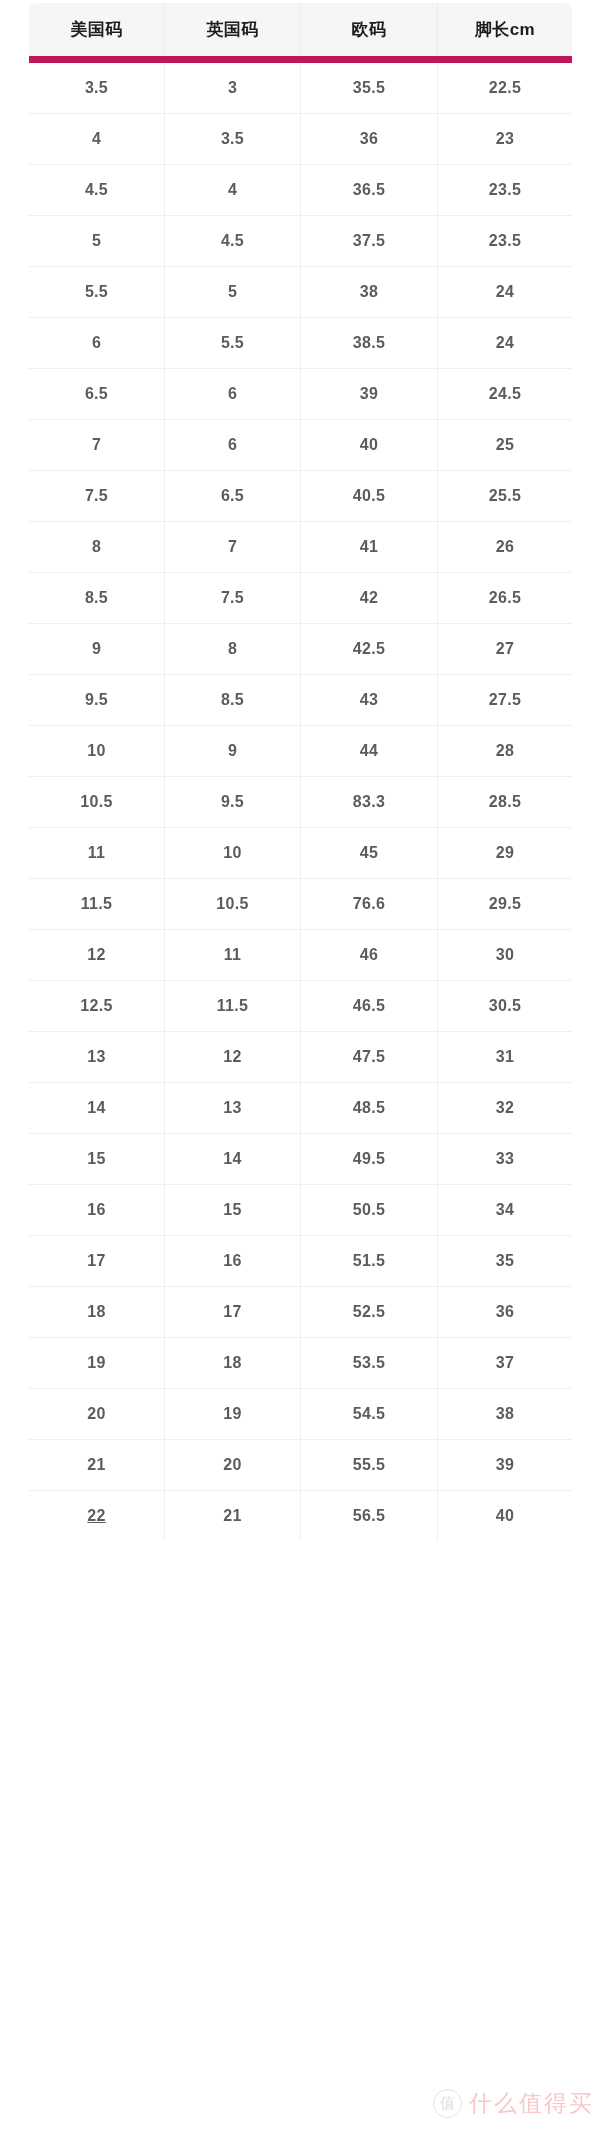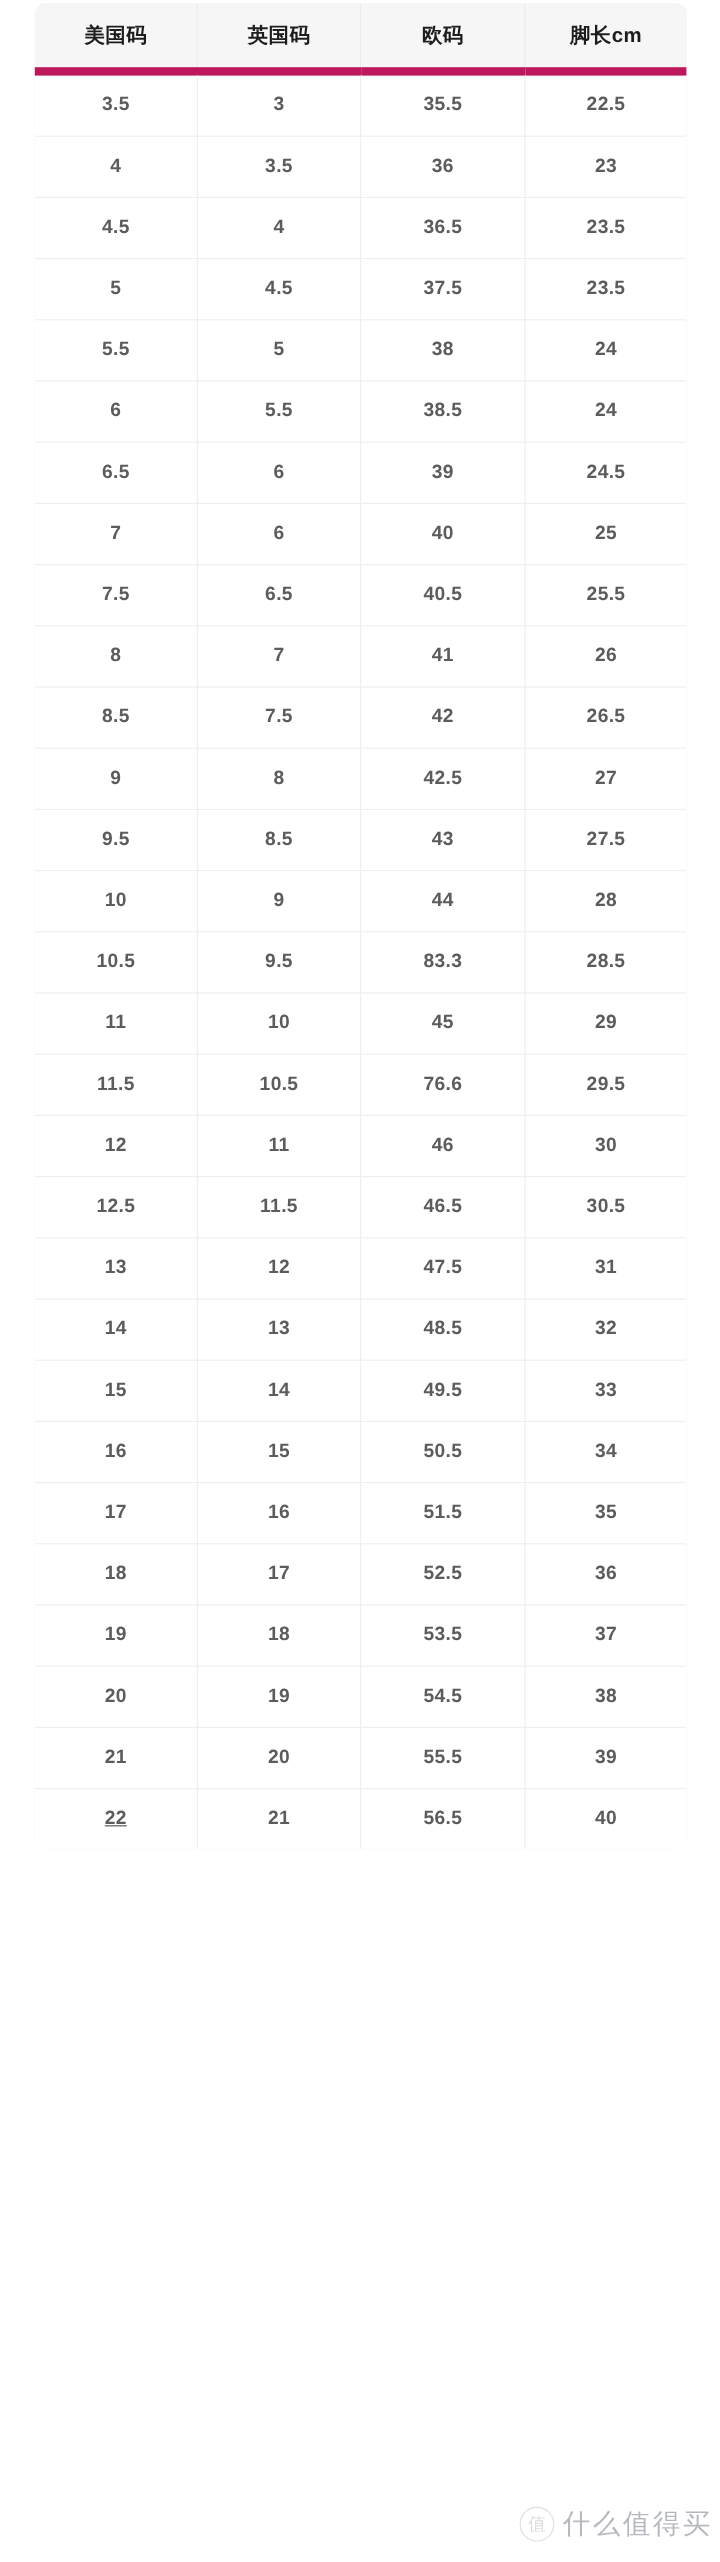--- a/index.html
+++ b/index.html
@@ -97,21 +97,21 @@
     font-size: 15px;
     font-weight: 400;
     display: flex;
     align-items: center;
     justify-content: center;
     font-family: "DejaVu Sans", "Liberation Sans", sans-serif;
     line-height: 1;
   }
   #watermark .wm-text {
     font-size: 23px;
-    color: #0f172a;
+    color: #ef4444;
     font-weight: 400;
     letter-spacing: 2px;
     font-family: "DejaVu Sans", "Liberation Sans", sans-serif;
     white-space: nowrap;
   }
 </style>
 </head>
 <body>
 
 <div id="size-chart-wrapper">

